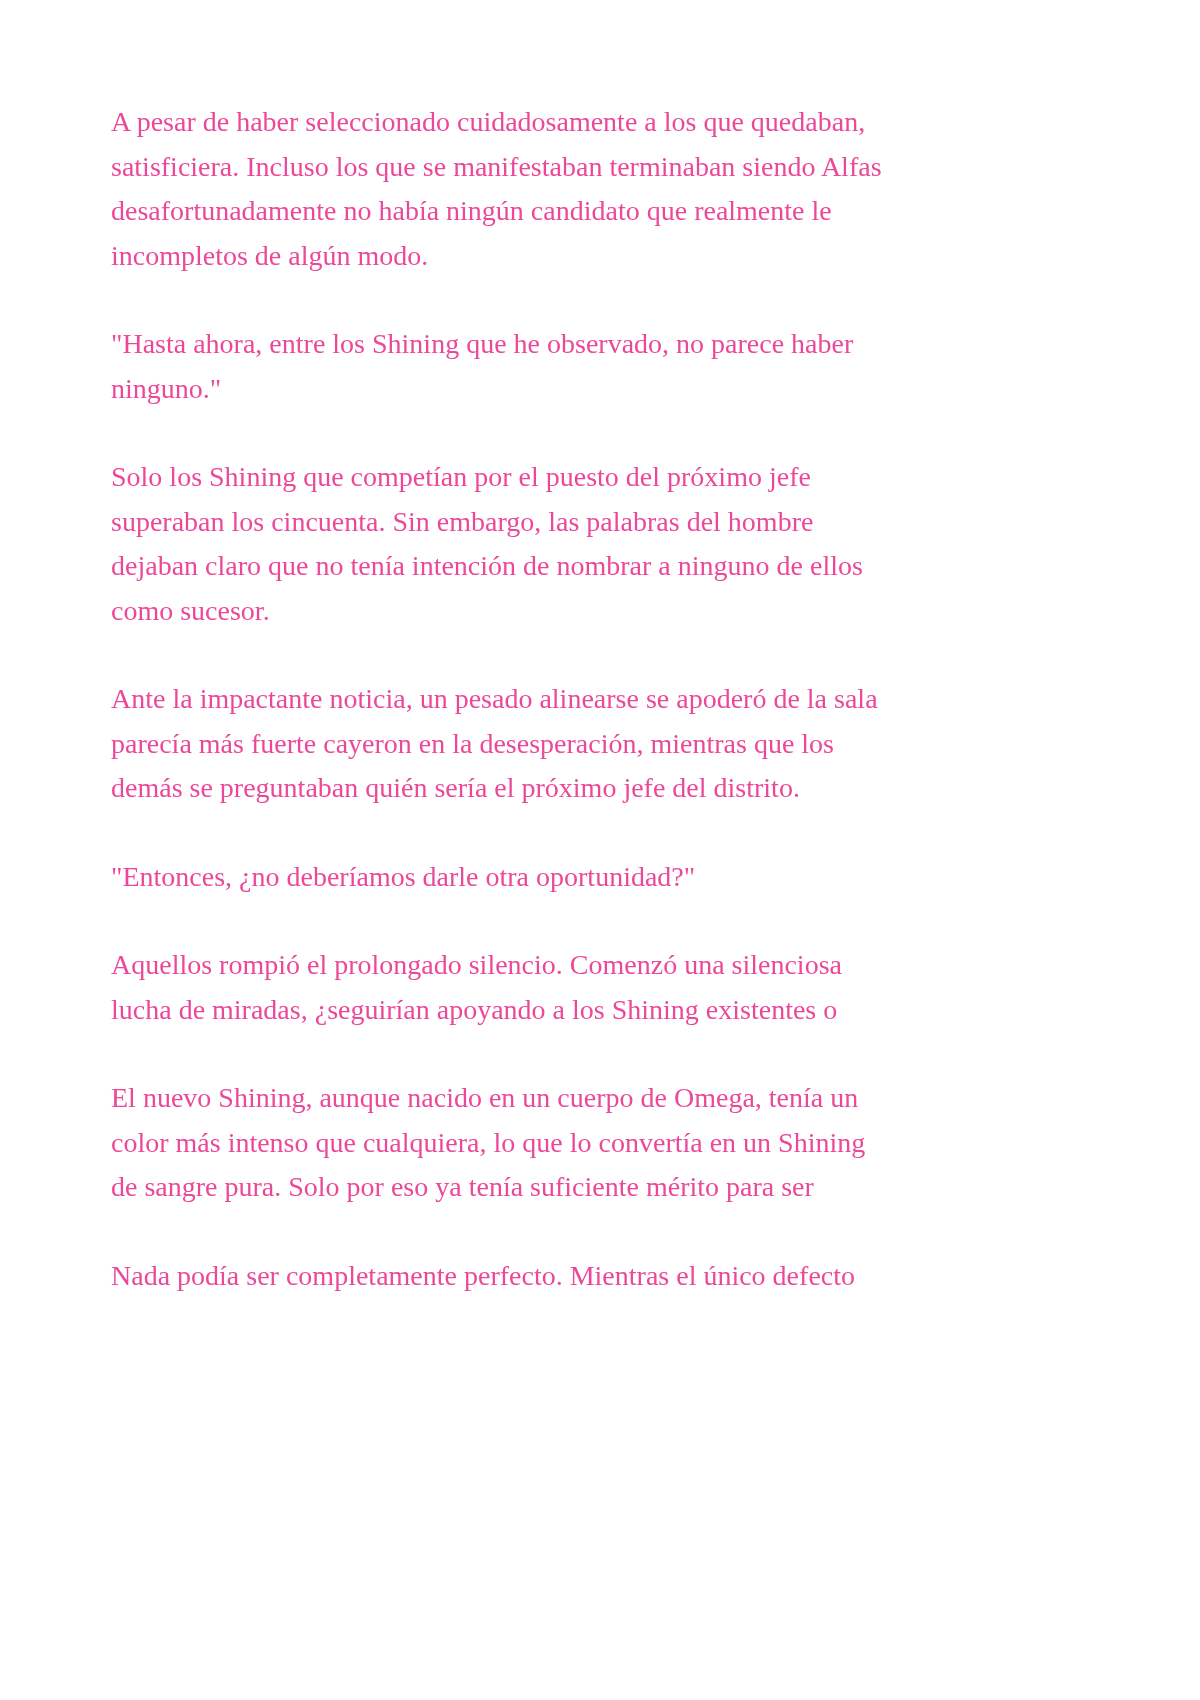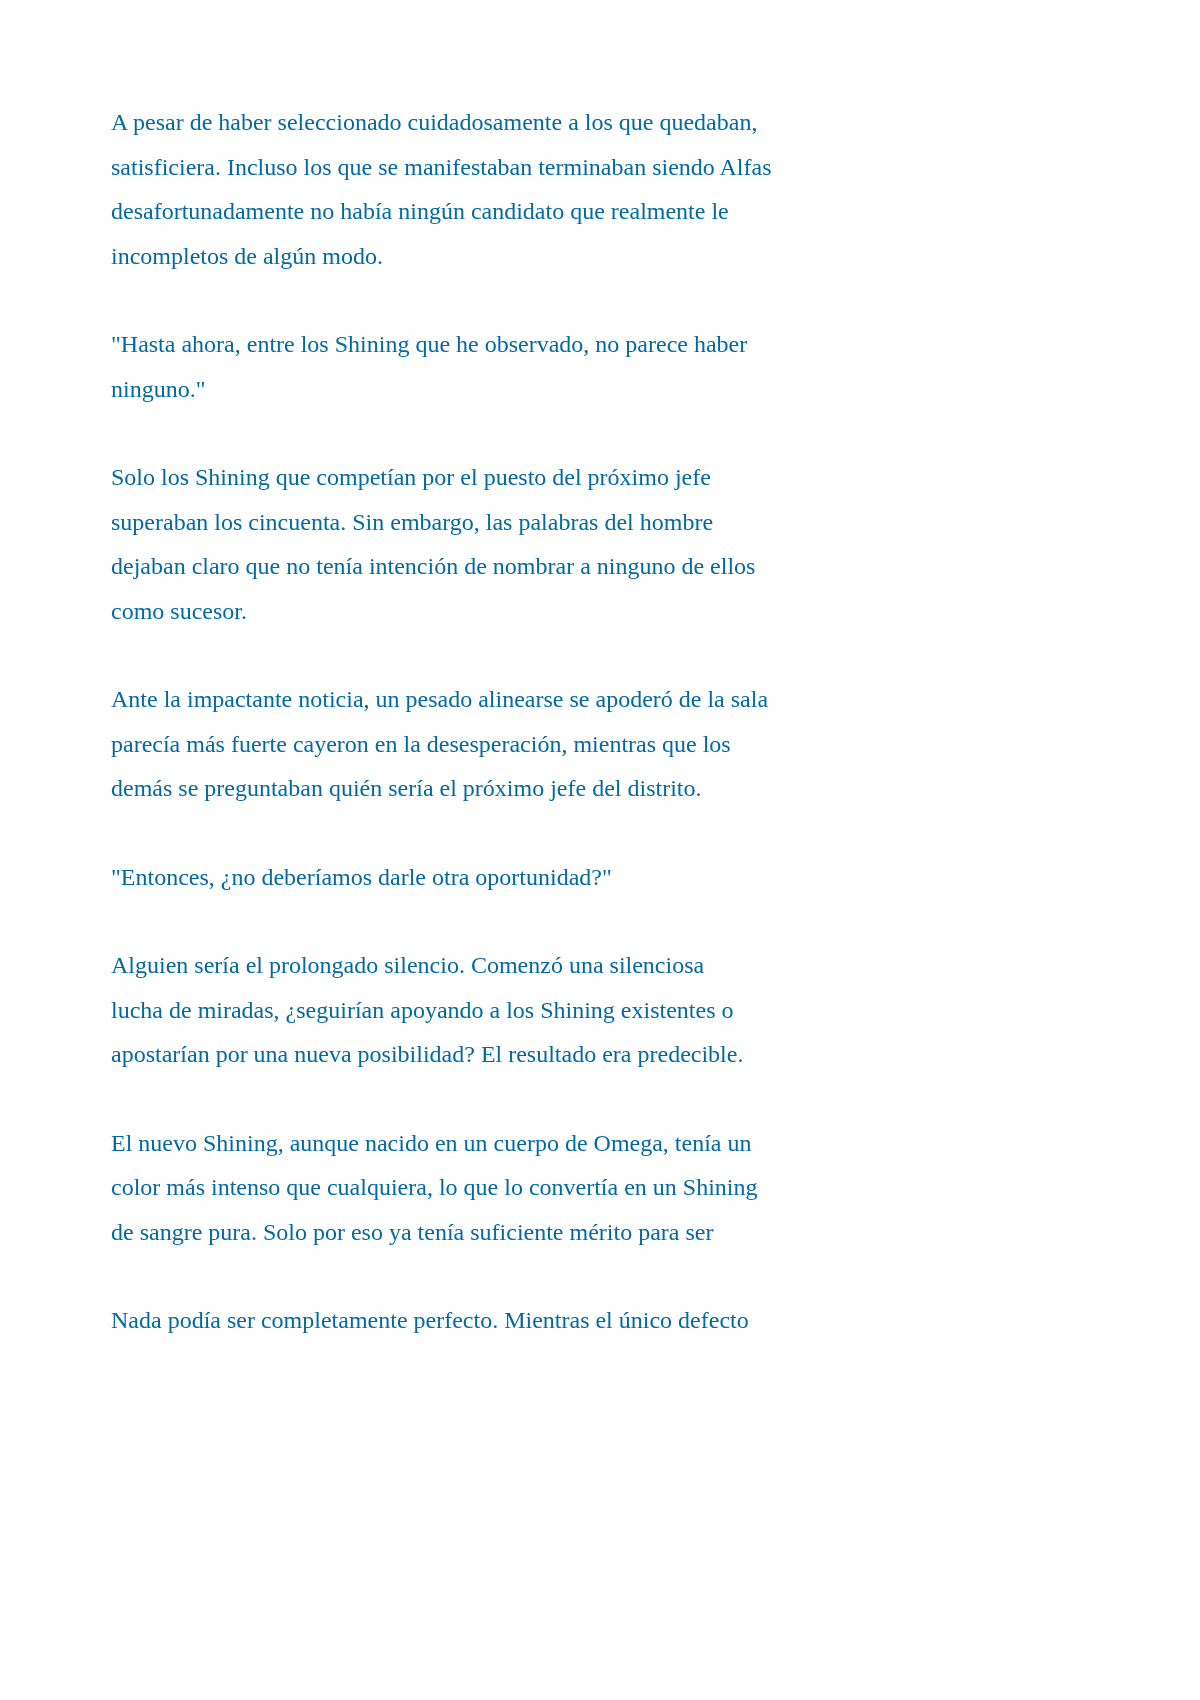--- a/index.html
+++ b/index.html
@@ -12,23 +12,23 @@
       height: 1700px;
       overflow: hidden;
       position: relative;
     }
     .page {
       position: absolute;
       left: 111px;
       top: 100px;
       width: 900px;
       font-family: "Liberation Serif", "DejaVu Serif", serif;
-      font-size: 24px;
+      font-size: 28px;
       line-height: 44.5px;
-      color: #0369a1;
+      color: #ec4899;
     }
     .para {
       margin: 0 0 44px 0;
       white-space: normal;
     }
     .line {
       display: block;
       white-space: nowrap;
     }
   </style>
@@ -60,23 +60,22 @@
     <span class="line">Ante la impactante noticia, un pesado alinearse se apoderó de la sala</span>
     <span class="line">parecía más fuerte cayeron en la desesperación, mientras que los</span>
     <span class="line">demás se preguntaban quién sería el próximo jefe del distrito.</span>
   </p>
 
   <p class="para">
     <span class="line">"Entonces, ¿no deberíamos darle otra oportunidad?"</span>
   </p>
 
   <p class="para">
-    <span class="line">Alguien sería el prolongado silencio. Comenzó una silenciosa</span>
+    <span class="line">Aquellos rompió el prolongado silencio. Comenzó una silenciosa</span>
     <span class="line">lucha de miradas, ¿seguirían apoyando a los Shining existentes o</span>
-    <span class="line">apostarían por una nueva posibilidad? El resultado era predecible.</span>
   </p>
 
   <p class="para">
     <span class="line">El nuevo Shining, aunque nacido en un cuerpo de Omega, tenía un</span>
     <span class="line">color más intenso que cualquiera, lo que lo convertía en un Shining</span>
     <span class="line">de sangre pura. Solo por eso ya tenía suficiente mérito para ser</span>
   </p>
 
   <p class="para">
     <span class="line">Nada podía ser completamente perfecto. Mientras el único defecto</span>

